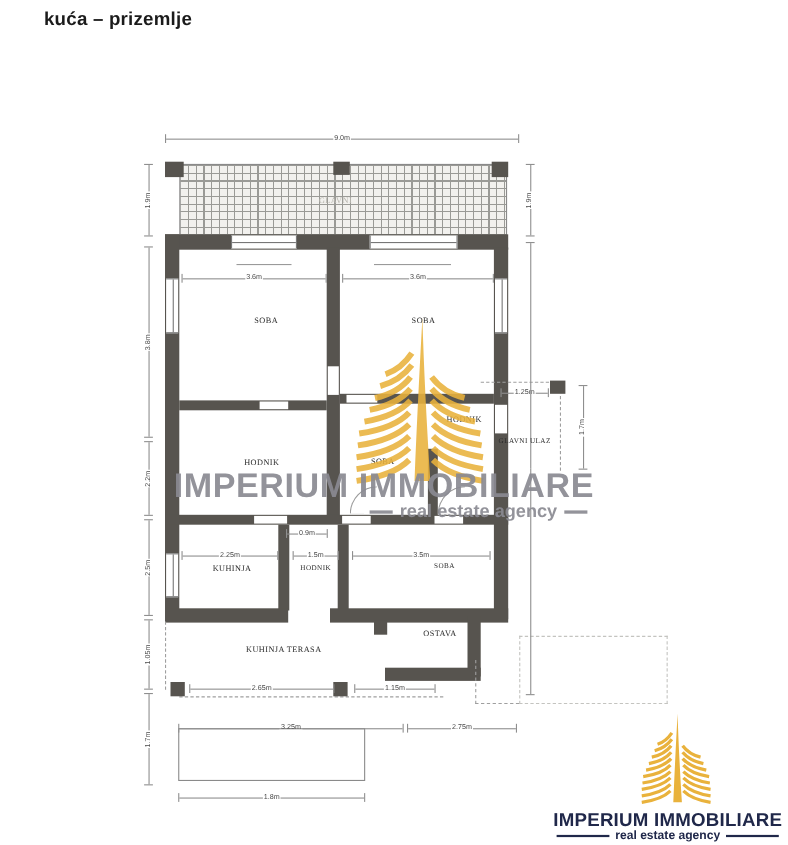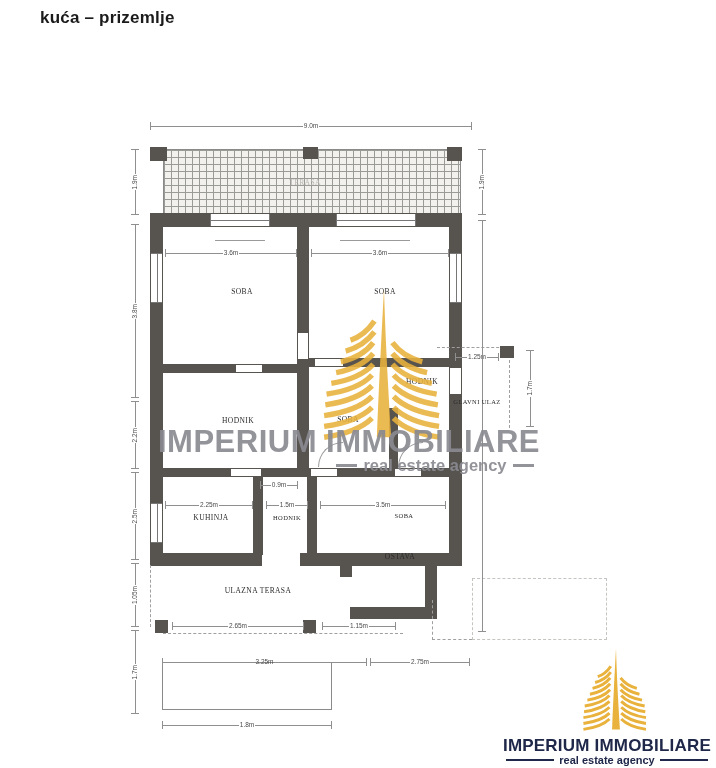--- a/index.html
+++ b/index.html
@@ -79,21 +79,21 @@
 
 <div class="title">kuća – prizemlje</div>
 
 <div class="plan">
 
   <div class="dim h" style="left:150px;top:122px;width:320px">
       <span class="lbl">9.0m</span>
     </div>
 
   <div class="hatch" style="left:163px;top:149px;width:296px;height:64px"></div>
-  <div class="rlabel faint" style="left:305px;top:182px">TERASA</div>
+  <div class="rlabel faint" style="left:305px;top:182px">GLAVNI</div>
   <div class="w" style="left:150px;top:147px;width:17px;height:14px"></div>
   <div class="w" style="left:303px;top:147px;width:15px;height:12px"></div>
   <div class="w" style="left:447px;top:147px;width:15px;height:14px"></div>
 
   <div class="w" style="left:150px;top:213px;width:312px;height:14px"></div>
   <div class="winh" style="left:210px;top:214px;width:58px;height:12px"></div>
   <div class="winh" style="left:336px;top:214px;width:78px;height:12px"></div>
   <div class="w" style="left:150px;top:213px;width:13px;height:352px"></div>
   <div class="winv" style="left:151px;top:253px;width:11px;height:48px"></div>
   <div class="winv" style="left:151px;top:503px;width:11px;height:38px"></div>
@@ -204,22 +204,22 @@
 
   <div class="rlabel" style="left:242px;top:291px">SOBA</div>
   <div class="rlabel" style="left:385px;top:291px">SOBA</div>
   <div class="rlabel" style="left:238px;top:420px">HODNIK</div>
   <div class="rlabel" style="left:348px;top:419px">SOBA</div>
   <div class="rlabel" style="left:422px;top:381px">HODNIK</div>
   <div class="rlabel" style="left:477px;top:401px;font-size:6.5px">GLAVNI ULAZ</div>
   <div class="rlabel" style="left:211px;top:517px">KUHINJA</div>
   <div class="rlabel" style="left:287px;top:517px;font-size:6.5px">HODNIK</div>
   <div class="rlabel" style="left:404px;top:515px;font-size:6.5px">SOBA</div>
-  <div class="rlabel" style="left:258px;top:590px">ULAZNA TERASA</div>
-  <div class="rlabel" style="left:400px;top:556px">OSTAVA</div>
+  <div class="rlabel" style="left:258px;top:590px">KUHINJA TERASA</div>
+  <div class="rlabel" style="left:400px;top:576px">OSTAVA</div>
 </div>
 
 <div class="wm">
   <svg class="wm-bld" viewBox="0 0 120 132">
       <use href="#bld"></use>
     </svg>
   <div class="wm-text">IMPERIUM IMMOBILIARE</div>
   <div class="wm-tag">
       <span>real estate agency</span>
     </div>

